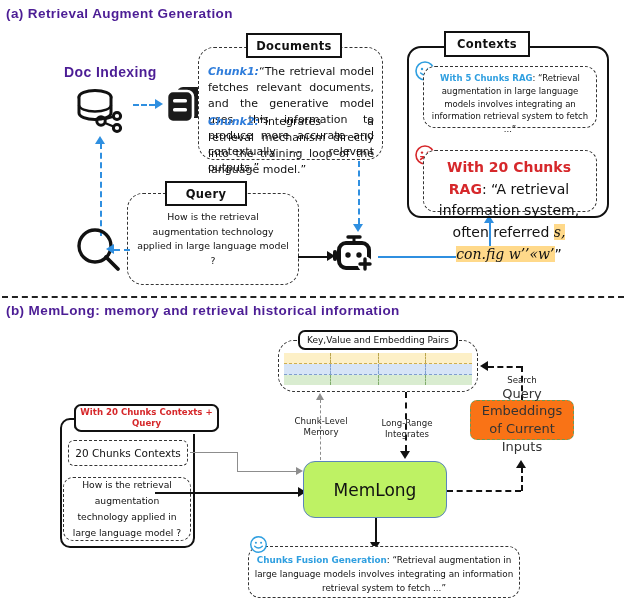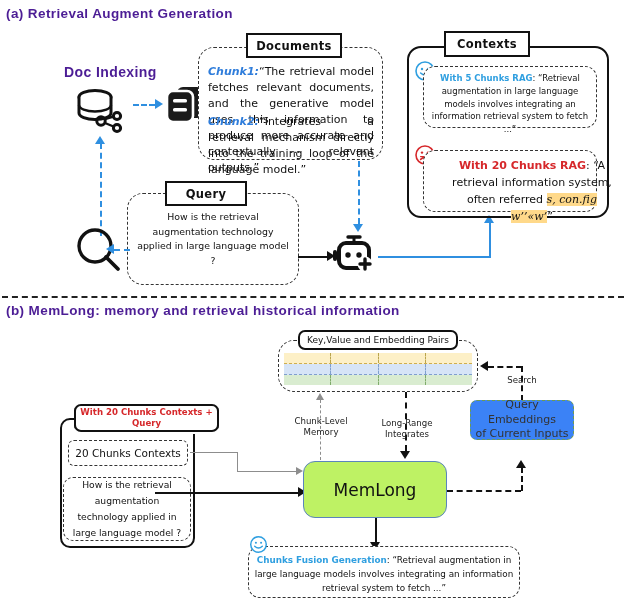--- a/index.html
+++ b/index.html
@@ -135,26 +135,26 @@
   
   .memlong {
     background: #bef264;
     border: 1.4px solid #5b84bd;
     border-radius: 12px;
     display: flex; align-items: center; justify-content: center;
     font-size: 17px; color: #111;
     box-sizing: border-box;
   }
   .qemb {
-    background: #3b82f6;
+    background: #f97316;
     border: 1.4px dashed #6c9a55;
     border-radius: 7px;
     display: flex; align-items: center; justify-content: center;
     text-align: center;
-    font-size: 11px; color: #333;
+    font-size: 13px; color: #333;
     line-height: 1.35;
     box-sizing: border-box;
   }
   .edge-label {
     font-size: 8.6px; color: #222; text-align: center; line-height: 1.3;
   }
 </style>
 </head>
 <body>
 
@@ -270,21 +270,21 @@
     <svg width="22" height="22" viewBox="0 0 22 22">
       <circle cx="11" cy="11" r="9" fill="#fff" stroke="#d6282b" stroke-width="1.6"></circle>
       <circle cx="8" cy="8.6" r="1.2" fill="#d6282b"></circle>
       <circle cx="14" cy="8.6" r="1.2" fill="#d6282b"></circle>
       <path d="M6.6 15.4 Q11 11.4 15.4 15.4" fill="none" stroke="#d6282b" stroke-width="1.5" stroke-linecap="round"></path>
       <line x1="6.6" y1="12.6" x2="15.4" y2="12.6" stroke="#d6282b" stroke-width="1.2" stroke-linecap="round"></line>
     </svg>
   </div>
 
   <div class="abs dashed-box" style="left:423px; top:150px; width:174px; height:62px;"></div>
-  <div class="abs body-text center" style="left:451px; top:157px; width:162px; font-size:11px; line-height:1.55;">
+  <div class="abs body-text center" style="left:428px; top:157px; width:162px; font-size:14px; line-height:1.55;">
     <span class="red-key">With 20 Chunks RAG</span><span>: “A retrieval information system, often referred </span><span class="hl">s, con.fig w’’«w’</span><span>”</span>
   </div>
 
   <div class="abs divider" style="left:2px; top:296px; width:622px;"></div>
 
   <div class="abs section-title" style="left:6px; top:303px;">(b) MemLong: memory and retrieval historical information</div>
 
   <div class="abs dashed-box-round" style="left:278px; top:340px; width:200px; height:52px;"></div>
   <div class="abs solid-box" style="left:298px; top:330px; width:160px; height:20px; border-radius:7px;">
     <span style="font-size:9px; color:#111;">Key,Value and Embedding Pairs</span>

